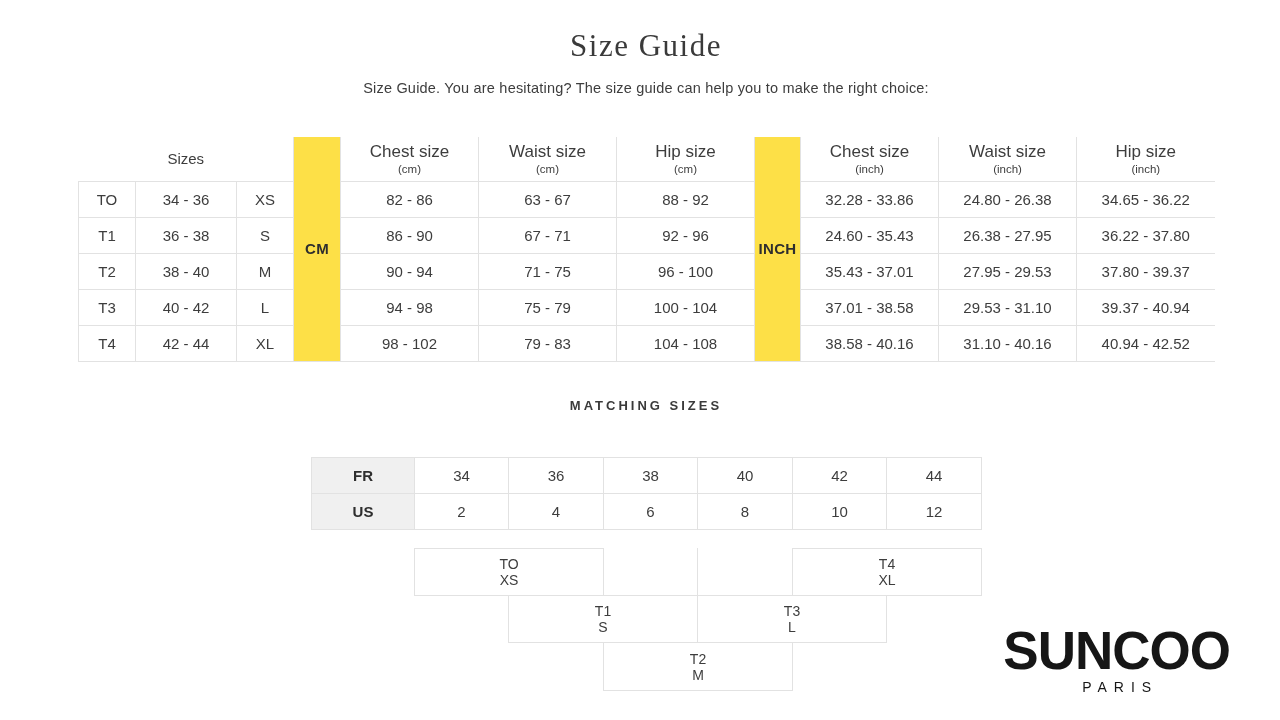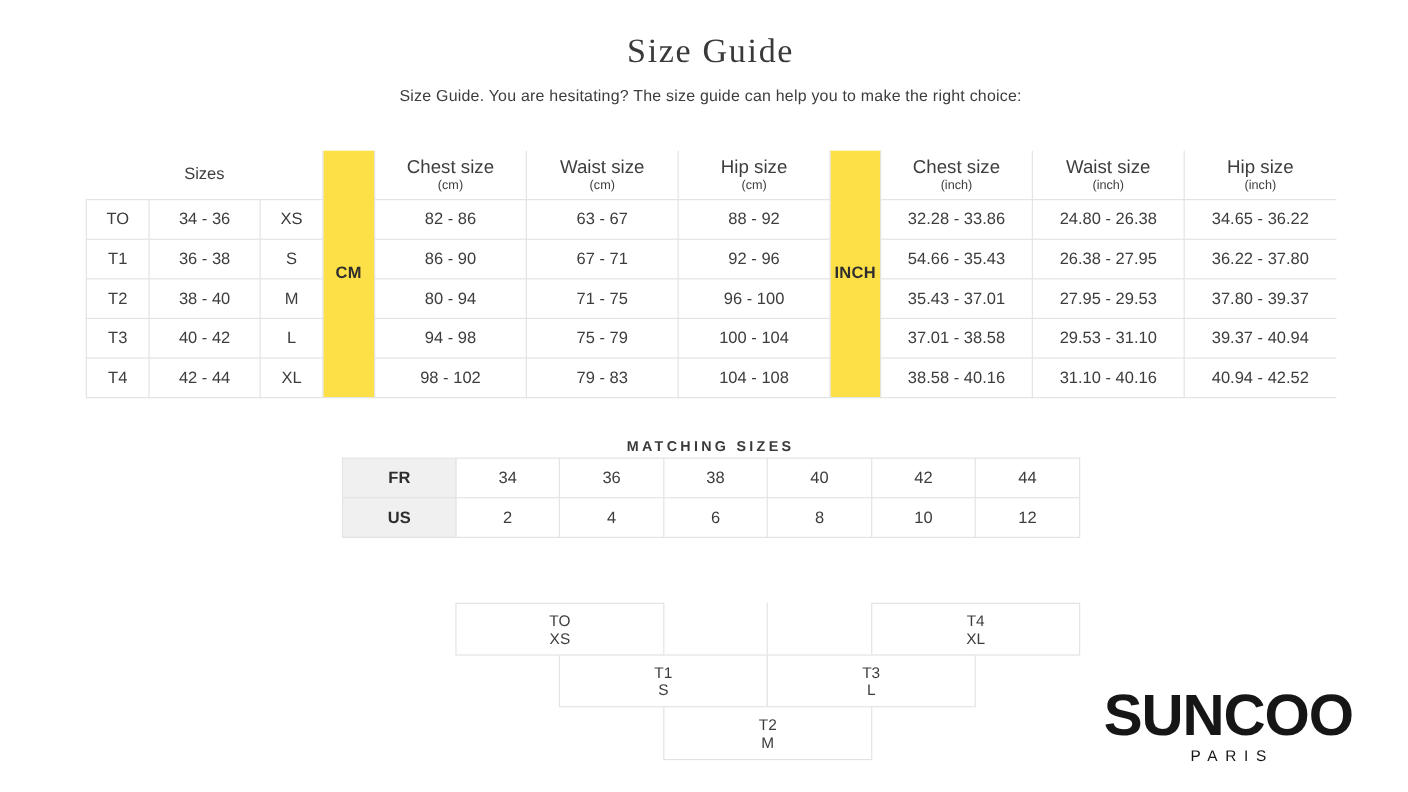--- a/index.html
+++ b/index.html
@@ -32,21 +32,21 @@
   table.st tr.head > * { border-top:none; height:44px; }
   table.st tr.datarow > * { height:36px; }
   table.st th.sizes { border-left:none; font-size:15px; }
   table.st .lastcol { border-right:none; }
   table.st td.band {
     background:#fde047; font-weight:700; font-size:15px; letter-spacing:0.3px; color:#2e2e2e;
   }
   .hlabel { display:block; font-size:17px; line-height:16px; margin-top:2px; }
   .unit { display:block; font-size:11.5px; line-height:13px; margin-top:3px; }
   
-  .mt-wrap { position:absolute; left:311px; top:416px; }
+  .mt-wrap { position:absolute; left:311px; top:457px; }
   table.mt { border-collapse:collapse; table-layout:fixed; width:670px; font-size:15px; }
   table.mt td {
     border:1px solid #e2e2e2; text-align:center; vertical-align:middle;
     height:36px; padding:0; color:#3d3d3d;
   }
   table.mt td.lbl { background:#f0f0f0; font-weight:700; color:#2e2e2e; }
   
   .spans { position:absolute; left:311px; top:548px; width:670px; height:145px; }
   .spanbox {
     position:absolute; width:190px; background:#ffffff;
@@ -135,29 +135,29 @@
         <td>24.80 - 26.38</td>
         <td class="lastcol">34.65 - 36.22</td>
       </tr>
       <tr class="datarow">
         <td>T1</td>
         <td>36 - 38</td>
         <td>S</td>
         <td>86 - 90</td>
         <td>67 - 71</td>
         <td>92 - 96</td>
-        <td>54.66 - 35.43</td>
+        <td>24.60 - 35.43</td>
         <td>26.38 - 27.95</td>
         <td class="lastcol">36.22 - 37.80</td>
       </tr>
       <tr class="datarow">
         <td>T2</td>
         <td>38 - 40</td>
         <td>M</td>
-        <td>80 - 94</td>
+        <td>90 - 94</td>
         <td>71 - 75</td>
         <td>96 - 100</td>
         <td>35.43 - 37.01</td>
         <td>27.95 - 29.53</td>
         <td class="lastcol">37.80 - 39.37</td>
       </tr>
       <tr class="datarow">
         <td>T3</td>
         <td>40 - 42</td>
         <td>L</td>

